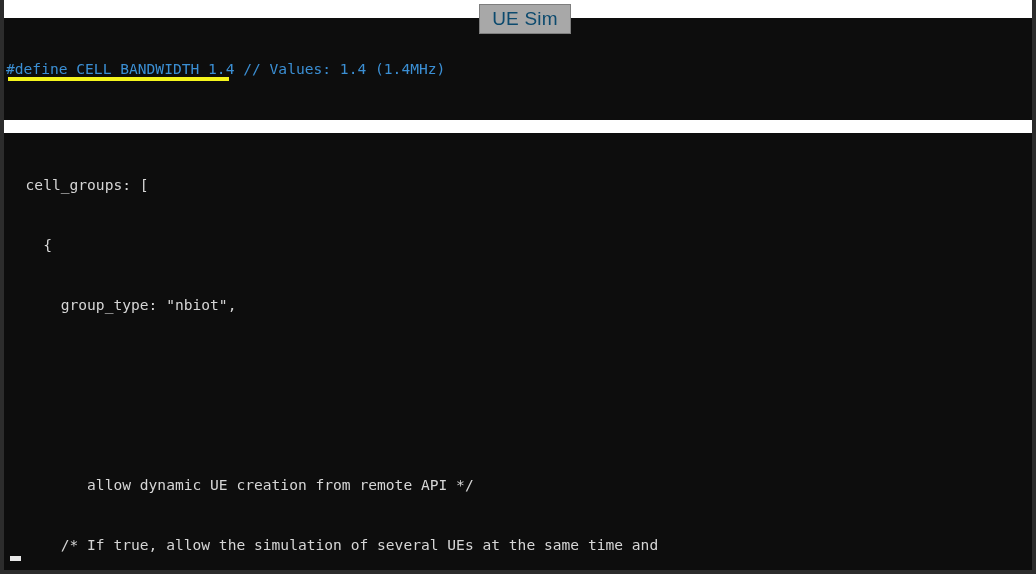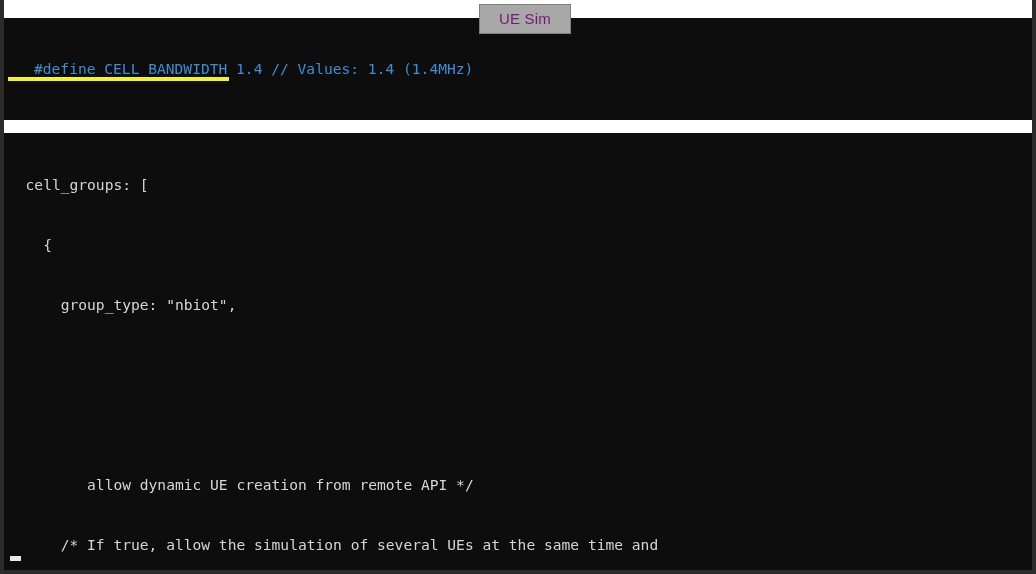--- a/index.html
+++ b/index.html
@@ -56,21 +56,21 @@
   }
   .pane-defines .code {
     position: absolute;
     left: 2px; top: 1px;
     color: #3b8fd4;
     font-size: 14.6px;
     line-height: 20px;
     white-space: pre;
     letter-spacing: 0px;
   }
-  .pane-defines .code .line { height: 20px; margin-left: 28px; }
+  .pane-defines .code .line { height: 20px; }
 
   
   .yellow-underline {
     position: absolute;
     left: 4px; top: 59px;
     width: 221px; height: 4px;
     background: #f5f51c;
   }
 
   
@@ -100,23 +100,23 @@
   }
 
   
   .ue-sim-tab {
     position: absolute;
     left: 479px; top: 4px;
     width: 92px; height: 30px;
     background: #a8a8a8;
     border: 1px solid #7e7e7e;
     box-sizing: border-box;
-    color: #701a75;
+    color: #0c4a6e;
     font-family: "Liberation Sans", sans-serif;
-    font-size: 15px;
+    font-size: 19px;
     line-height: 28px;
     text-align: center;
     letter-spacing: 0.2px;
   }
 </style>
 </head>
 <body>
 
 <div id="screen">
 

